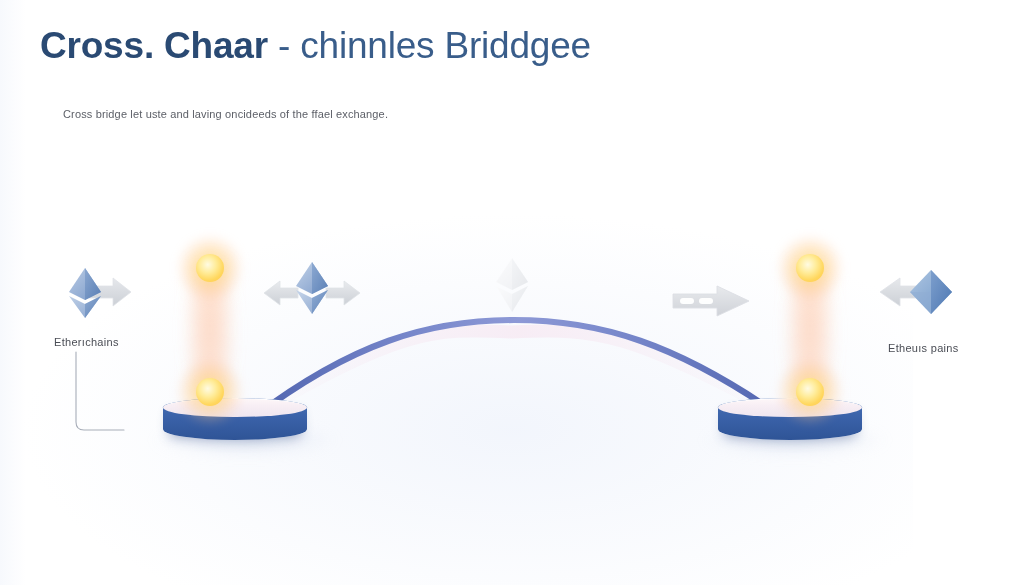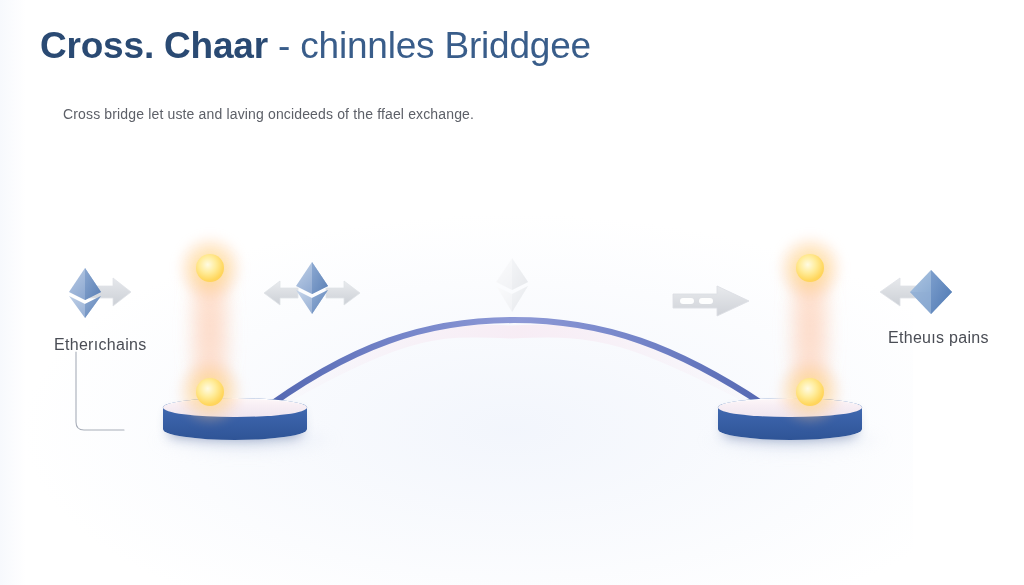--- a/index.html
+++ b/index.html
@@ -25,21 +25,21 @@
     position:absolute; left:40px; top:20px;
     font-size:37px; line-height:52px;
     color:#31557f; letter-spacing:-0.2px;
     white-space:nowrap;
   }
   .title .t-strong { font-weight:bold; color:#2a4a73; }
   .title .t-light  { font-weight:normal; color:#395d8a; }
 
   .subtitle {
     position:absolute; left:63px; top:107px;
-    font-size:14px; line-height:15px;
+    font-size:11px; line-height:15px;
     color:#5d6068; letter-spacing:0.15px;
     white-space:nowrap;
   }
 
   
   .scene { position:absolute; left:0; top:150px; width:1024px; height:435px; }
 
   
   .ground-shadow {
     position:absolute; border-radius:50%;
@@ -94,21 +94,21 @@
     filter:blur(5px);
   }
 
   
   .icon-group { position:absolute; }
   .icon-group svg { display:block; overflow:visible; }
 
   
   .node-label {
     position:absolute;
-    font-size:16px; color:#4a4d55; letter-spacing:0.3px;
+    font-size:11px; color:#4a4d55; letter-spacing:0.3px;
     white-space:nowrap;
   }
   .callout { position:absolute; }
 </style>
 </head>
 <body>
 
 <div id="stage">
 
   <h1 class="title">
@@ -297,16 +297,16 @@
 
         <path d="M56,24 L30,24 L30,16 L10,30 L30,44 L30,36 L56,36 Z" fill="url(#arrD)" stroke="#dfe2e7" stroke-width="0.8"></path>
 
         <g transform="translate(40,8)">
           <polygon points="21,0 42,22 21,44 0,22" fill="url(#ethD)"></polygon>
           <polygon points="21,0 42,22 21,44" fill="url(#ethDd)"></polygon>
           <polygon points="0,22 21,22 21,44" fill="#8fadd3" opacity="0.55"></polygon>
         </g>
       </svg>
     </div>
-    <div class="node-label" style="left:888px; top:179px;">Etheuıs pains</div>
+    <div class="node-label" style="left:888px; top:192px;">Etheuıs pains</div>
 
   </div>
 </div>
 
 </body></html>

